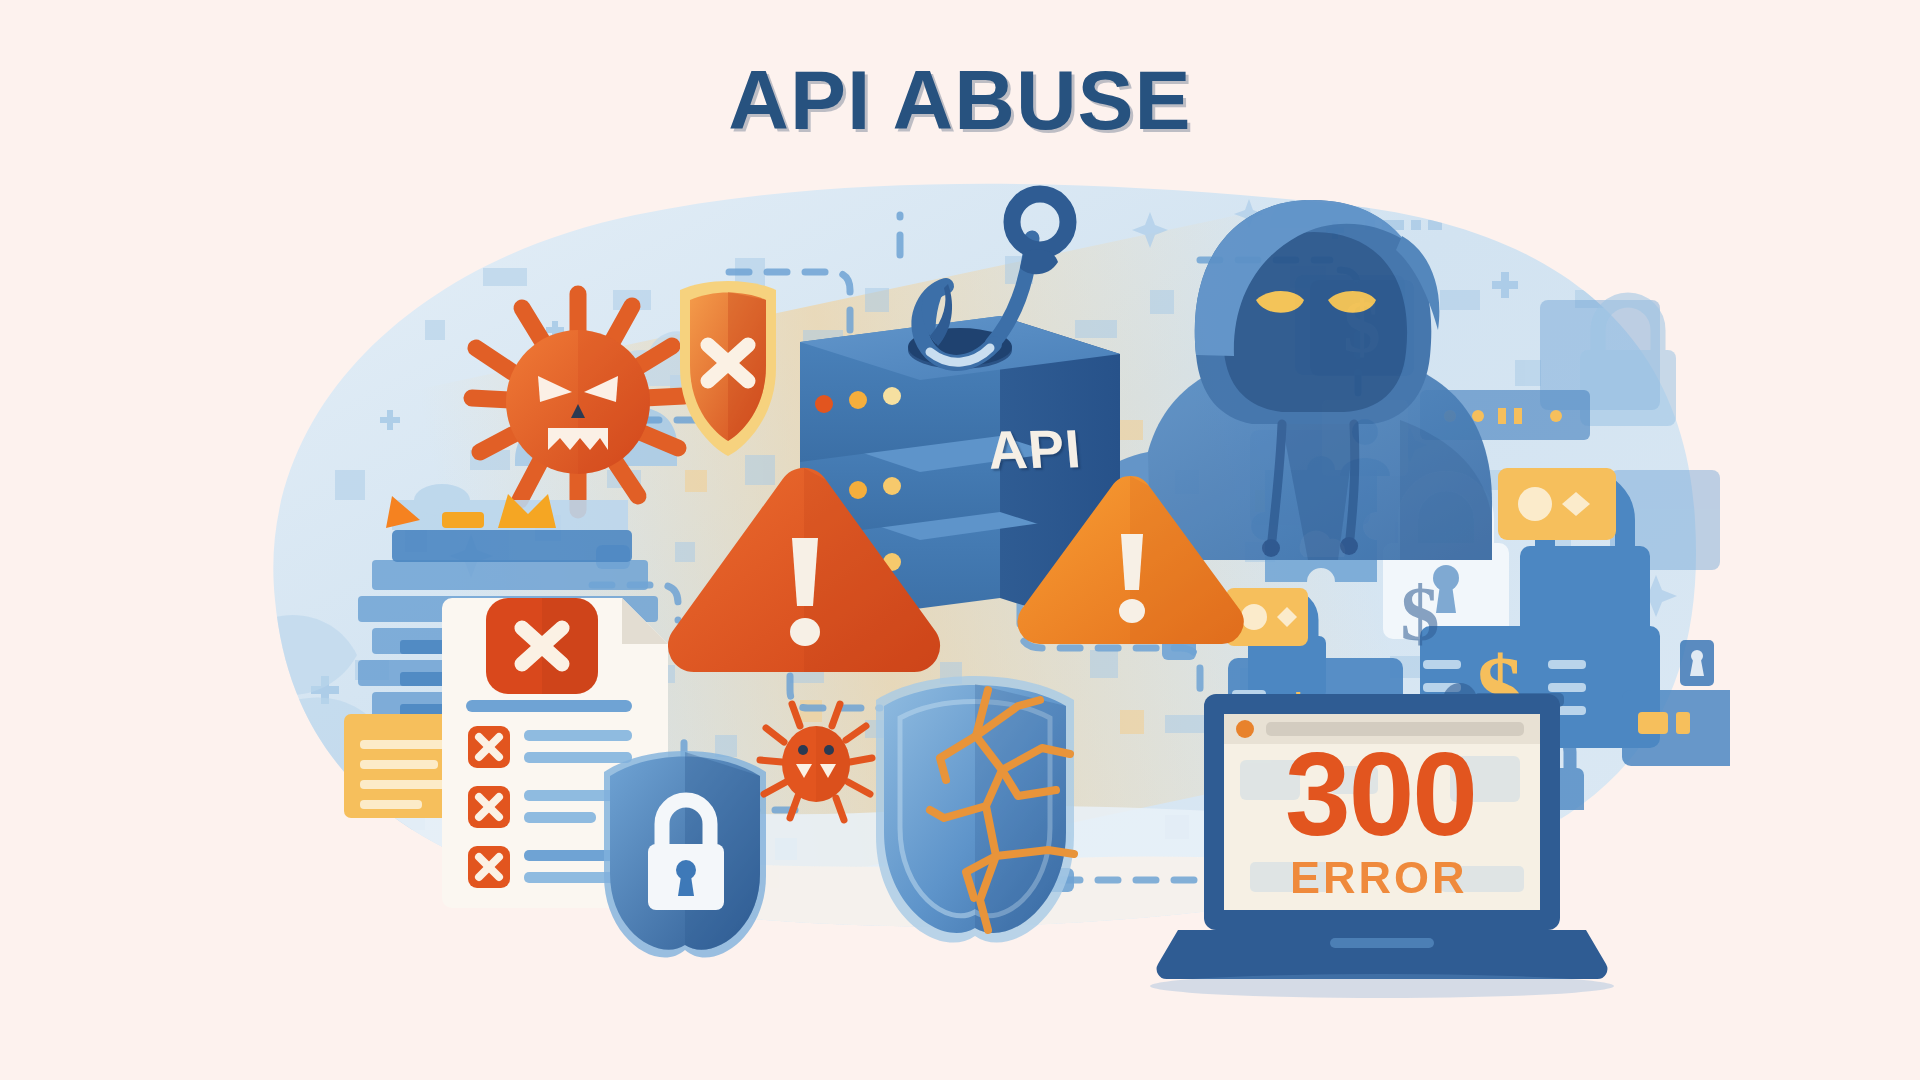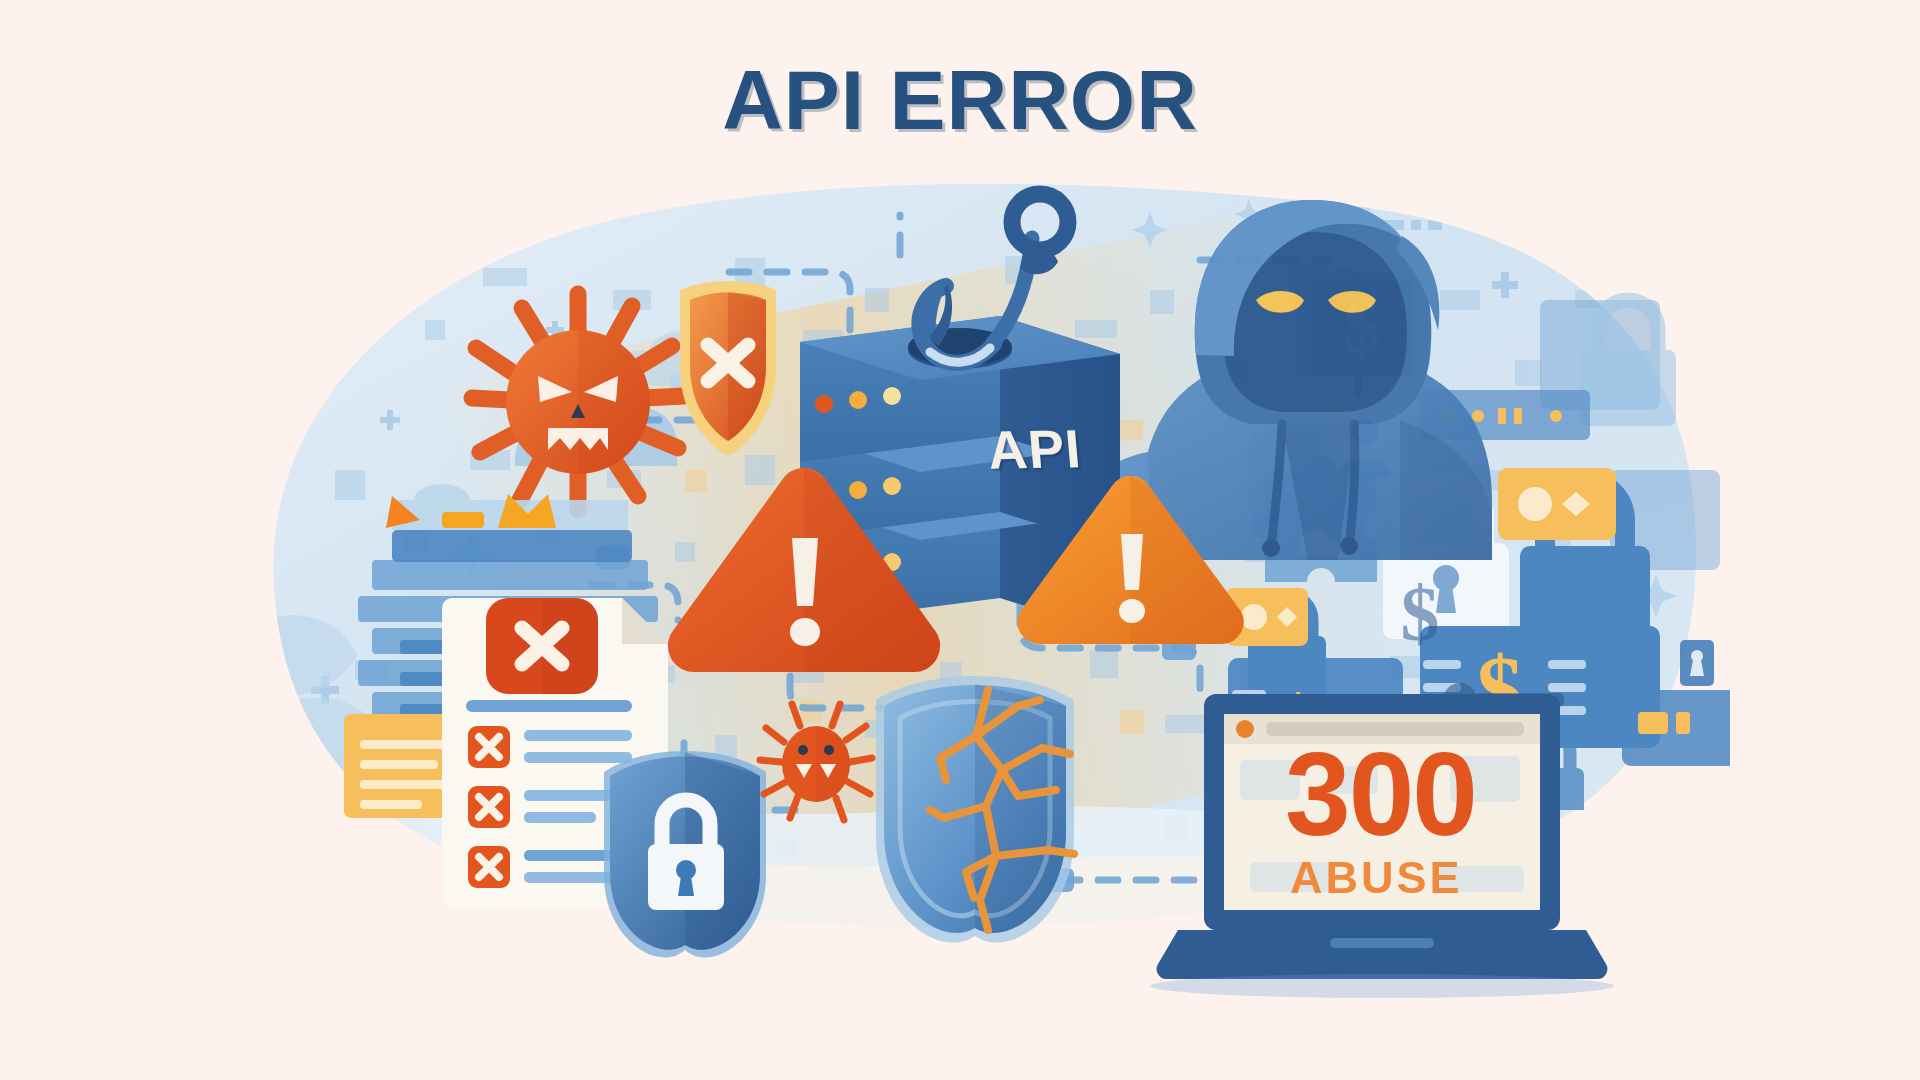--- a/index.html
+++ b/index.html
@@ -53,21 +53,21 @@
     position:absolute; left:1290px; top:852px;
     font-size:45px; font-weight:bold; color:#EF8A3C;
     letter-spacing:3px;
   }
 </style>
 </head>
 <body style="background: rgb(253, 242, 238);">
 
 <div id="stage">
 
-  <div class="title" style="color: rgb(39, 82, 127);">API ERROR</div>
+  <div class="title" style="color: rgb(39, 82, 127);">API ABUSE</div>
 
   <div class="blob">
     <svg width="1505" height="790" viewBox="0 0 1505 790" xmlns="http://www.w3.org/2000/svg">
       <defs>
         <clipPath id="blobClip">
           <path d="M 60,430 C 40,240 200,90 420,45 C 640,0 900,10 1130,35 C 1340,58 1470,160 1480,350
                    C 1492,545 1400,660 1200,706 C 980,757 700,770 470,742 C 250,716 80,640 60,430 Z"></path>
         </clipPath>
         <linearGradient id="blobG" x1="0" y1="0" x2="1" y2="1">
           <stop offset="0%" stop-color="#E5EFF7"></stop>
@@ -798,15 +798,15 @@
 
         <path d="M 1178,930 h 408 l 20,34 a 10,10 0 0 1 -9,15 h -430 a 10,10 0 0 1 -9,-15 Z" fill="#2F5C93"></path>
         <rect x="1330" y="938" width="104" height="10" rx="5" fill="#4C7FB5"></rect>
 
         <ellipse cx="1382" cy="986" rx="232" ry="12" fill="#6FA3D4" opacity=".28"></ellipse>
       </g>
     </svg>
   </div>
 
   <div class="err-code">300</div>
-  <div class="err-word">ABUSE</div>
+  <div class="err-word">ERROR</div>
 
 </div>
 
 </body></html>

